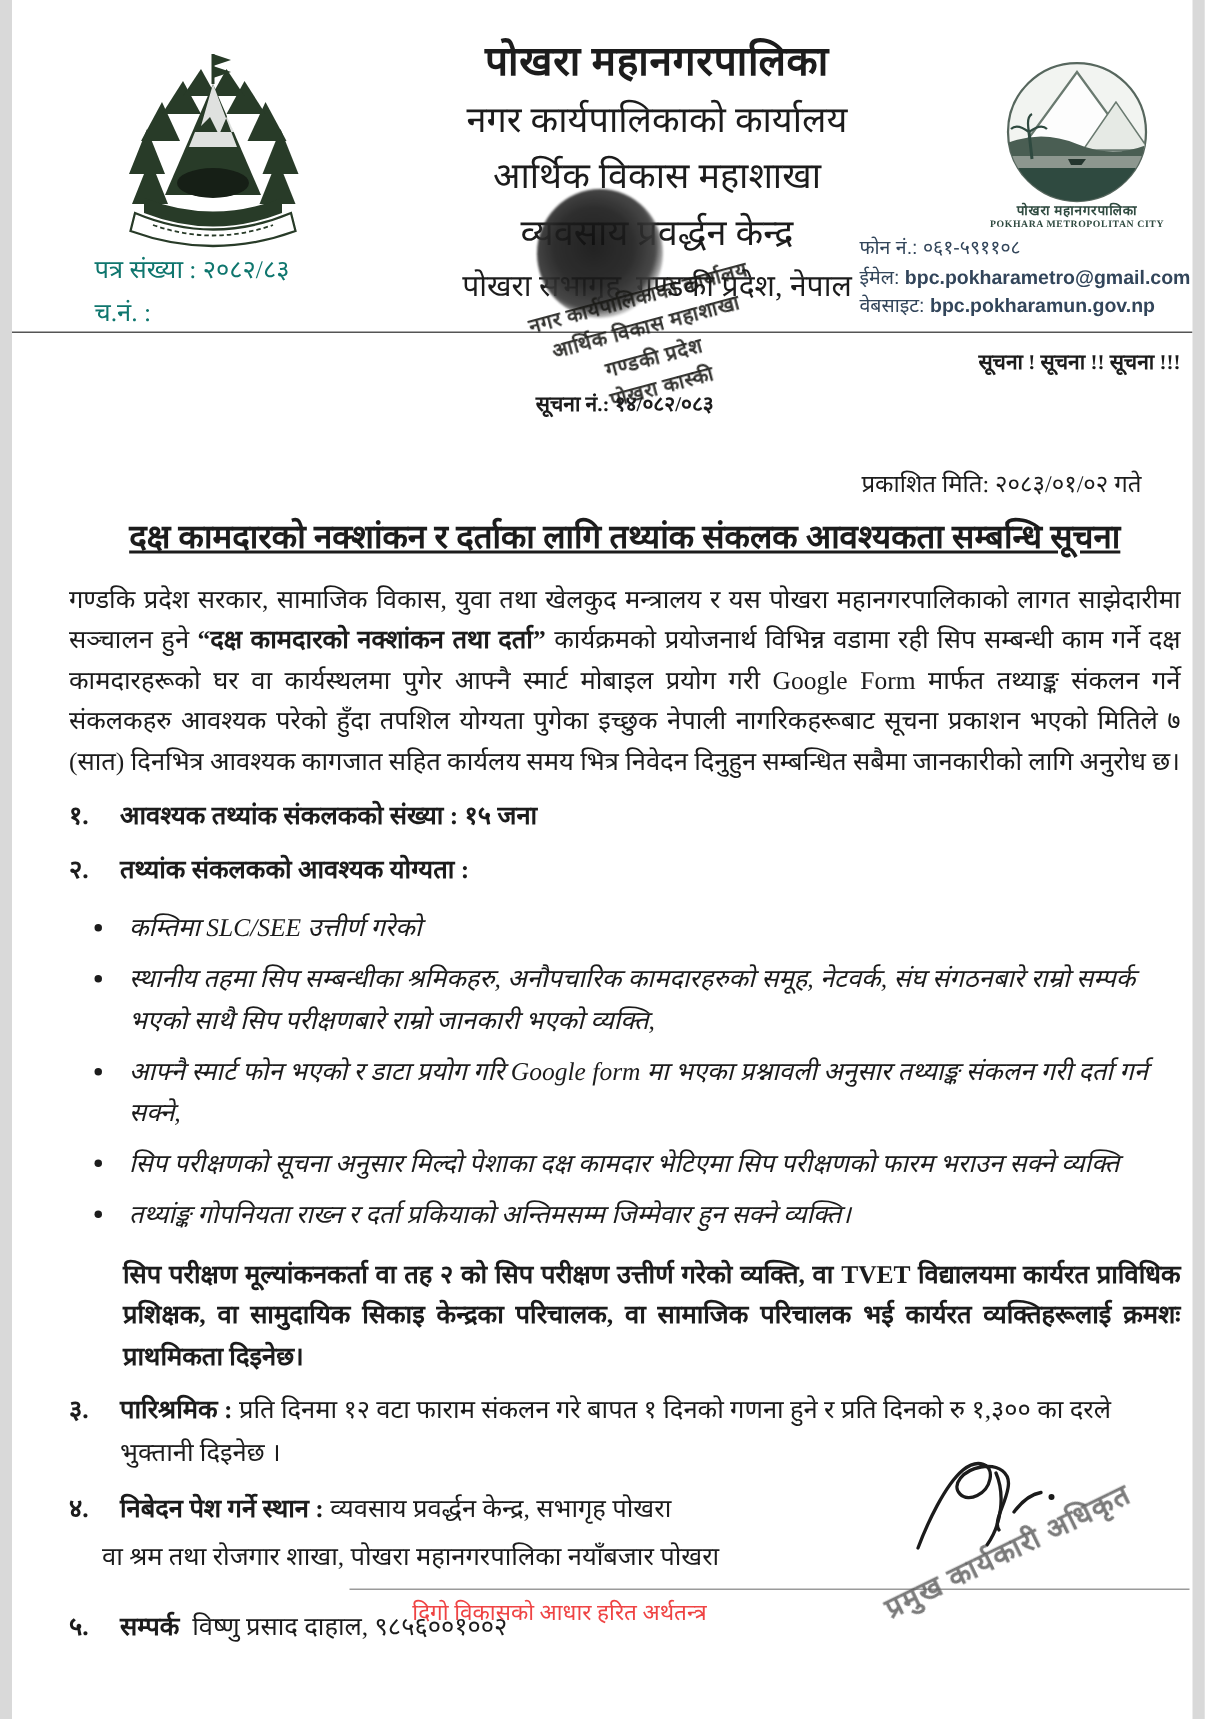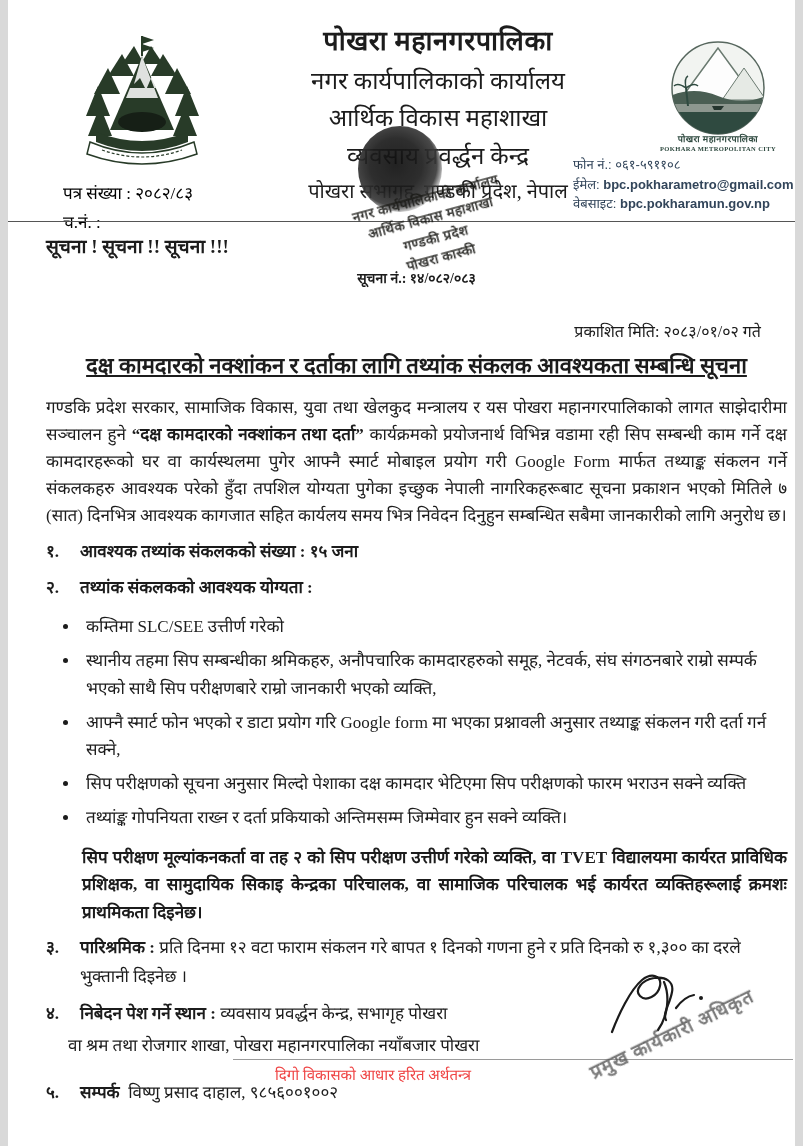--- a/index.html
+++ b/index.html
@@ -20,21 +20,21 @@
   .hdr-l1{font-size:27px;font-weight:600;letter-spacing:.5px;}
   .hdr-l2,.hdr-l3,.hdr-l4{font-size:24px;font-weight:500;margin-top:6px;}
   .hdr-l5{font-size:20px;font-weight:500;margin-top:5px;white-space:nowrap;}
   .contact{
     position:absolute;left:565px;top:155px;width:250px;
     font-family:"Liberation Sans","DejaVu Sans",sans-serif;
     font-size:13px;line-height:1.5;color:#32455a;white-space:nowrap;
   }
   .contact b{font-weight:700;}
   .refblock{
-    position:absolute;left:55px;top:180px;font-size:17px;line-height:1.7;color:#000000;font-family:Liberation Serif, serif;
+    position:absolute;left:55px;top:166px;font-size:17px;line-height:1.7;color:#0f766e;font-family:Liberation Serif, serif;
   }
   .rule-top{
     position:absolute;left:0;top:221px;width:100%;height:0;
     border-top:1.5px solid #555;
   }
   
   .emblem-left{position:absolute;left:52px;top:28px;width:165px;height:142px;}
   .logo-right{position:absolute;left:643px;top:38px;width:134px;text-align:center;}
   .logo-cap-ne{font-size:9px;font-weight:700;color:#2f4a40;margin-top:-14px;letter-spacing:.5px;}
   .logo-cap-en{font-size:6.5px;font-weight:700;color:#2f4a40;letter-spacing:.4px;}
@@ -50,33 +50,33 @@
     transform:rotate(-15deg);transform-origin:50% 50%;
     text-align:center;font-weight:700;font-size:13.5px;line-height:1.5;
     color:rgba(25,25,22,.88);filter:blur(.35px);letter-spacing:.5px;
   }
   
   .doc{
     position:absolute;left:38px;top:228px;width:741px;
     font-size:17px;line-height:1.6;
   }
   .b{font-weight:700;text-align:center;}
-  .notice-heading{text-align:left;font-size:19px;font-weight:700;margin:4px 0 6px 0;}
+  .notice-heading{text-align:right;font-size:14px;font-weight:700;margin:4px 0 6px 0;}
   .notice-number{text-align:center;font-size:14px;font-weight:600;margin-bottom:6px;}
   .published{text-align:right;font-size:16px;padding-right:26px;margin-bottom:4px;margin-top:28px;}
   .title{
     text-align:center;font-size:22px;font-weight:700;
     text-decoration:underline;margin:2px 0 10px 0;
   }
   .intro{margin:0;text-align:justify;line-height:1.6;}
   .num-item{display:flex;margin-top:8px;line-height:1.7;}
   .num-item .num{width:34px;flex:0 0 34px;font-weight:700;}
   .bold-item{font-weight:700;}
   ul.bullets{margin:10px 0 0 0;padding-left:34px;list-style:disc;}
-  ul.bullets li{margin-bottom:7px;line-height:1.6;padding-left:6px;}
+  ul.bullets li{margin-bottom:7px;line-height:1.6;padding-left:6px;font-style:italic;}
   .note{margin:12px 0 0 36px;line-height:1.62;text-align:justify;font-weight:bold;}
   .line2{margin:3px 0 0 22px;line-height:1.6;}
   .item5{margin-top:20px;}
   
   .sig-scribble{position:absolute;left:598px;top:968px;}
   .sig-title{
     position:absolute;left:583px;top:1060px;width:230px;
     transform:rotate(-26deg);transform-origin:0 50%;
     font-size:19px;font-weight:700;color:rgba(90,90,90,.8);
     filter:blur(.35px);letter-spacing:1px;white-space:nowrap;

